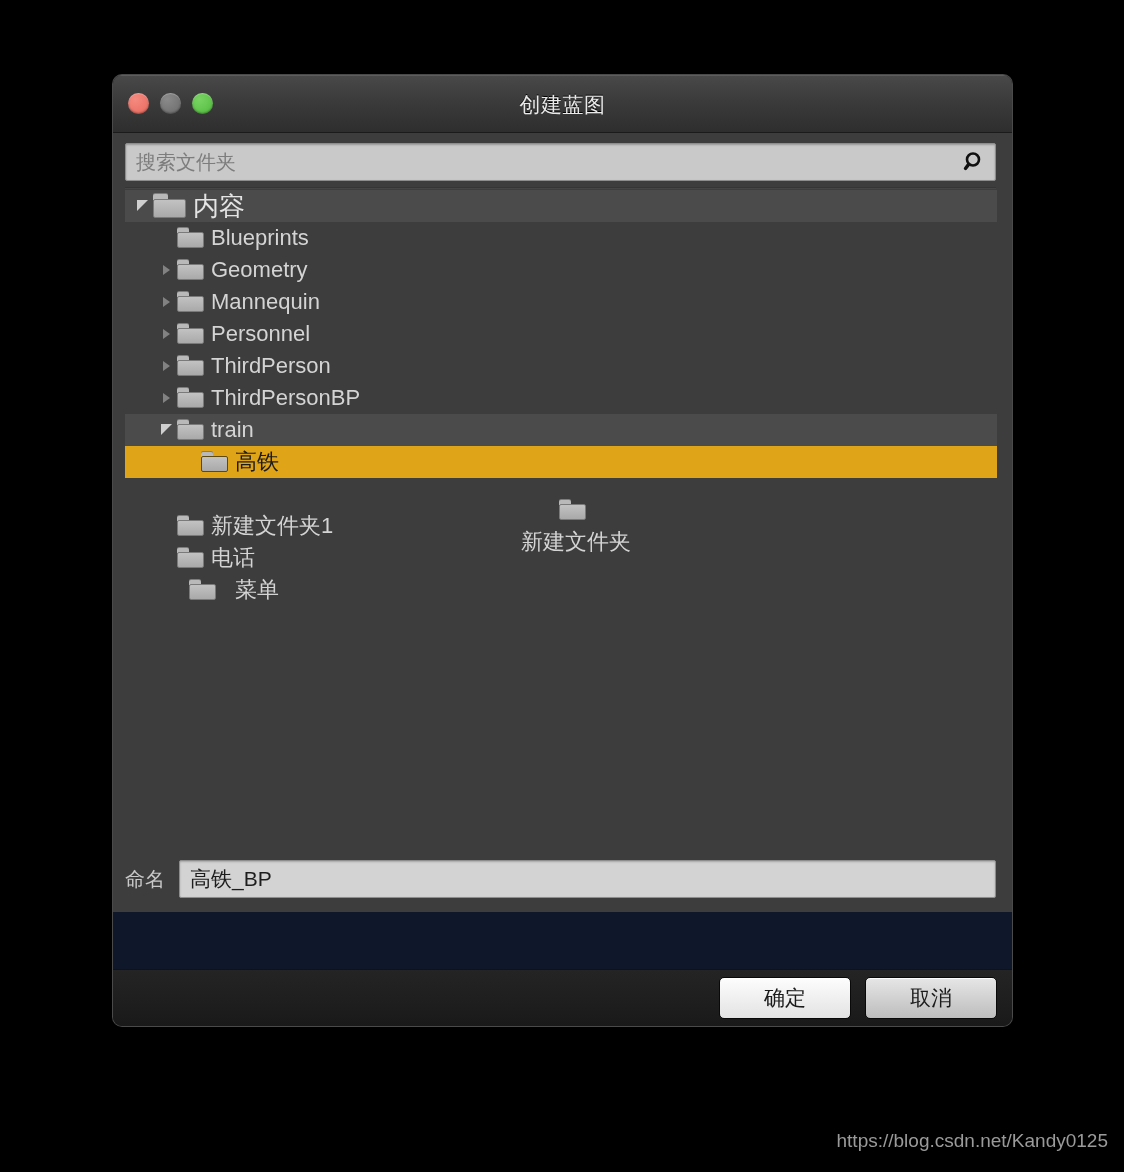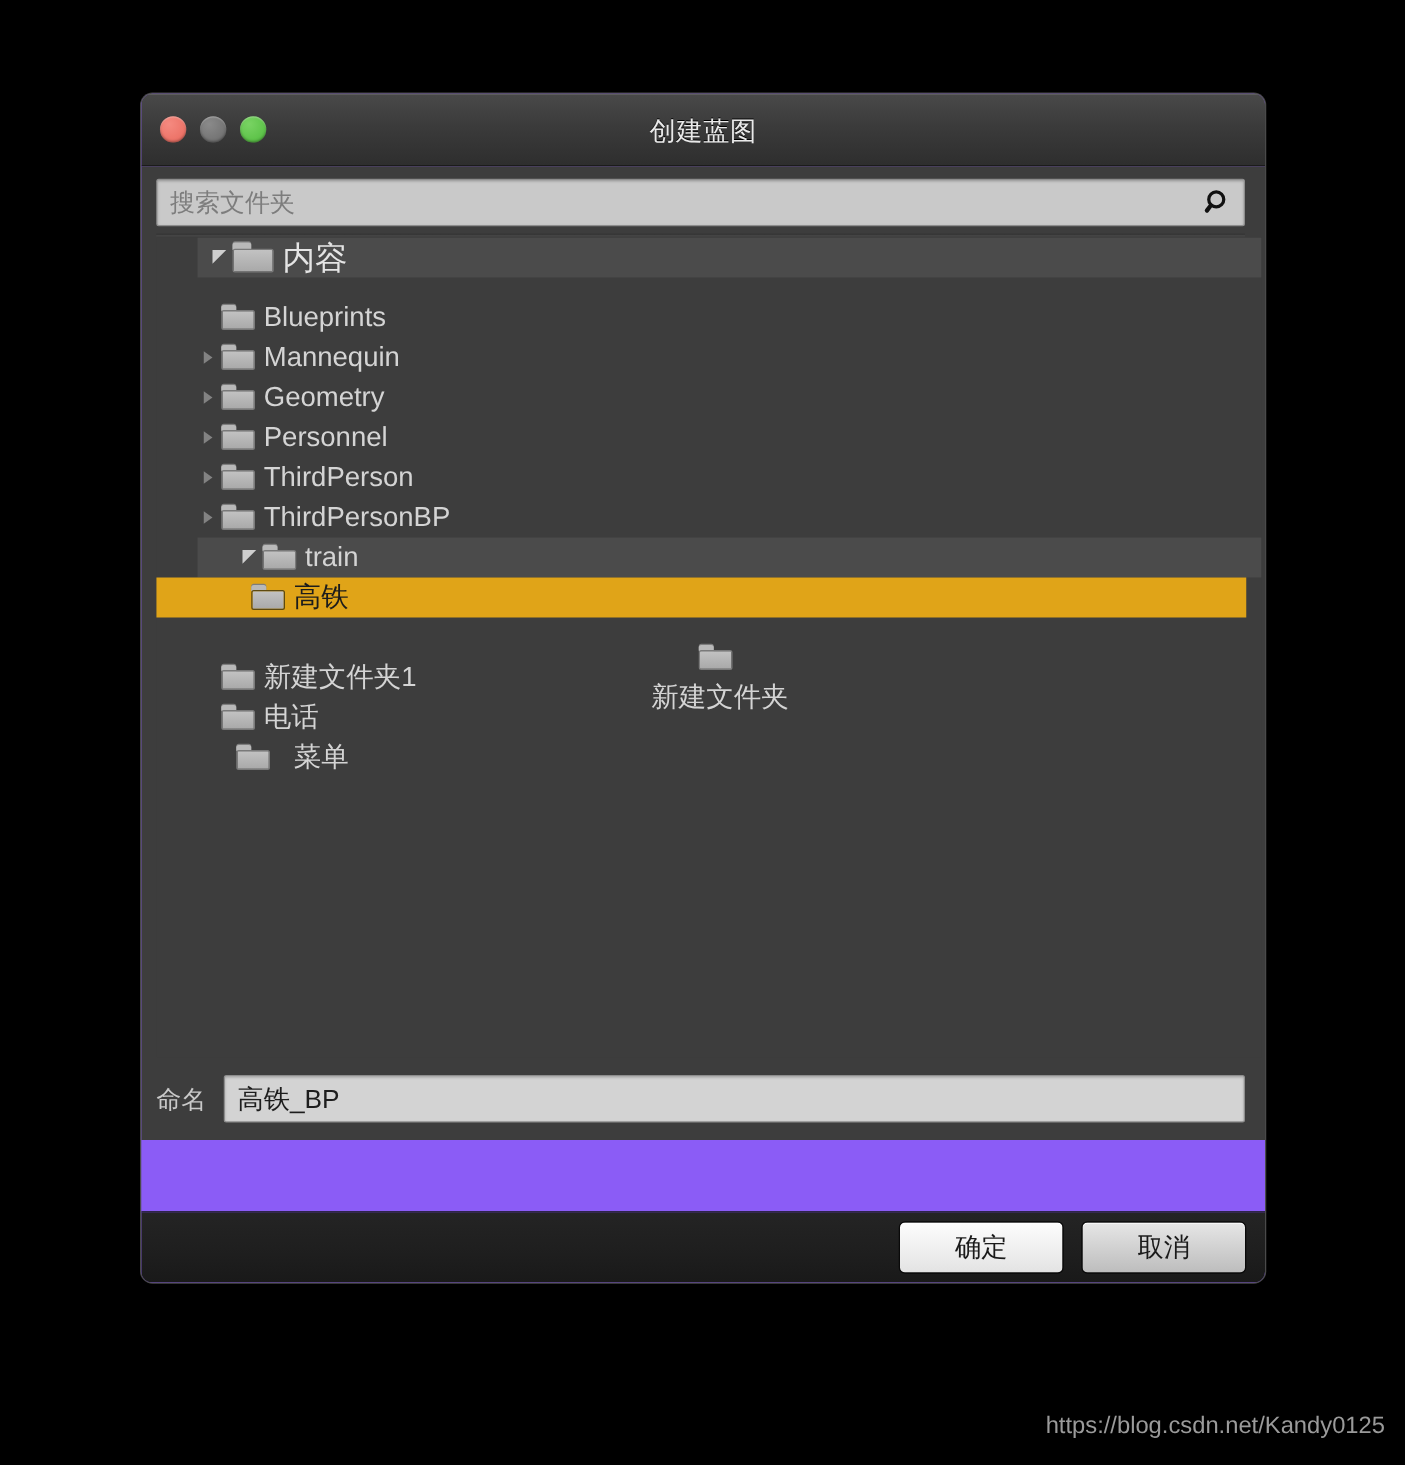--- a/index.html
+++ b/index.html
@@ -22,21 +22,21 @@
   
   .window {
     position: absolute;
     left: 113px;
     top: 75px;
     width: 899px;
     height: 951px;
     border-radius: 9px;
     overflow: hidden;
     box-shadow: 0 0 0 1px #4a4a4a;
-    background: #8b5cf6;
+    background: #0f172a;
   }
 
   
   .titlebar {
     position: relative;
     height: 57px;
     background:
       linear-gradient(to bottom, #494949 0%, #3b3b3b 45%, #2e2e2e 100%);
     border-bottom: 1px solid #1b1b1b;
     box-shadow: inset 0 1px 0 #5d5d5d;
@@ -130,21 +130,21 @@
     background: #3d3d3d;
   }
   .row {
     position: relative;
     height: 32px;
     display: flex;
     align-items: center;
     width: 872px;
     box-sizing: border-box;
   }
-  .row.hl  { background: #4b4b4b; margin-left: 33px; }
+  .row.hl  { background: #4b4b4b; }
   .row.sel { background: #e0a418; }
 
   .arrow-slot {
     width: 22px;
     flex: 0 0 22px;
     display: flex;
     align-items: center;
     justify-content: center;
   }
   .arrow-right {
@@ -306,47 +306,47 @@
           <div class="row big hl" style="padding-left: 6px;">
             <div class="arrow-slot">
               <span class="arrow-down"></span>
             </div>
             <div class="folder big">
               <span class="tab"></span>
               <span class="bodyf"></span>
             </div>
             <span class="rowlabel">内容</span>
           </div>
-          <div class="row" style="padding-left: 30px; margin-top: 16px;">
+          <div class="row" style="padding-left: 30px;">
             <div class="arrow-slot"></div>
             <div class="folder">
               <span class="tab"></span>
               <span class="bodyf"></span>
             </div>
             <span class="rowlabel">Blueprints</span>
           </div>
           <div class="row" style="padding-left: 30px;">
             <div class="arrow-slot">
               <span class="arrow-right"></span>
             </div>
             <div class="folder">
               <span class="tab"></span>
               <span class="bodyf"></span>
             </div>
+            <span class="rowlabel">Geometry</span>
+          </div>
+          <div class="row" style="padding-left: 30px;">
+            <div class="arrow-slot">
+              <span class="arrow-right"></span>
+            </div>
+            <div class="folder">
+              <span class="tab"></span>
+              <span class="bodyf"></span>
+            </div>
             <span class="rowlabel">Mannequin</span>
-          </div>
-          <div class="row" style="padding-left: 30px;">
-            <div class="arrow-slot">
-              <span class="arrow-right"></span>
-            </div>
-            <div class="folder">
-              <span class="tab"></span>
-              <span class="bodyf"></span>
-            </div>
-            <span class="rowlabel">Geometry</span>
           </div>
           <div class="row" style="padding-left: 30px;">
             <div class="arrow-slot">
               <span class="arrow-right"></span>
             </div>
             <div class="folder">
               <span class="tab"></span>
               <span class="bodyf"></span>
             </div>
             <span class="rowlabel">Personnel</span>

